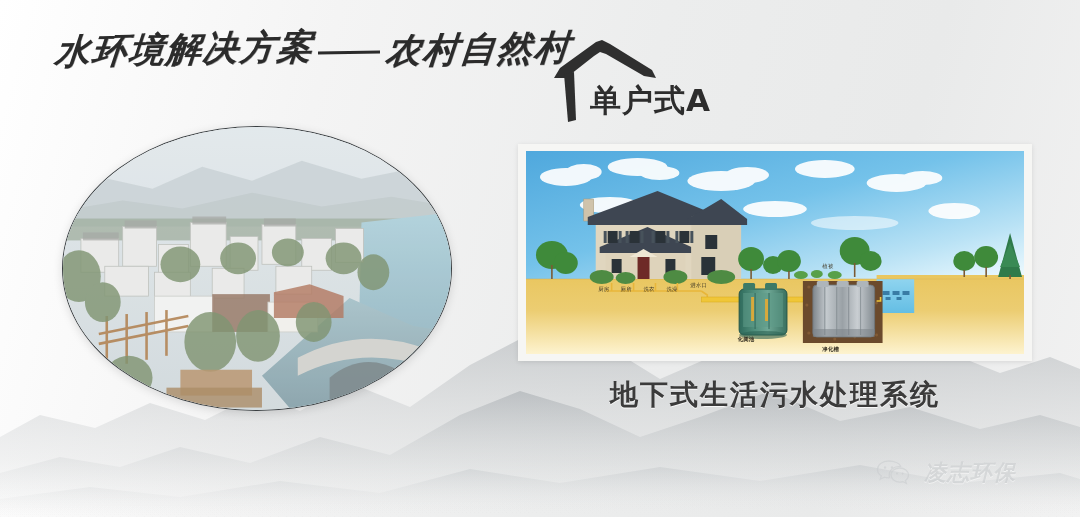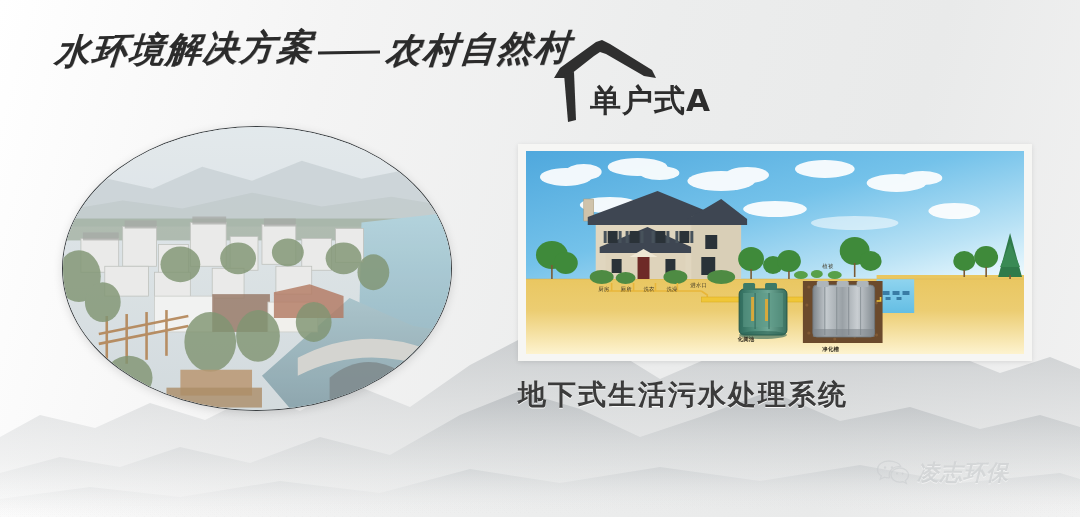--- a/index.html
+++ b/index.html
@@ -79,31 +79,31 @@
     font-family: "DejaVu Sans", "Liberation Sans", sans-serif;
     white-space: nowrap;
     text-align: center;
   }
   .dlabel.dark { color: #2f2a1e; font-weight: 700; }
   .dlabel.veg  { color: #4a4535; }
 
   
   .caption {
     position: absolute; left: 518px; top: 376px; width: 514px;
-    text-align: left;
+    text-align: center;
     font-size: 28px; font-weight: 700;
     color: #3b3b3b; letter-spacing: 2px;
     font-family: "DejaVu Sans", "Liberation Sans", sans-serif;
     text-shadow: 0 1px 0 rgba(255,255,255,.8);
   }
 
   
   .watermark {
     position: absolute; left: 876px; top: 458px;
-    display: flex; align-items: center; gap: 7px;
+    display: flex; align-items: center; gap: 14px;
     opacity: .55;
   }
   .wm-text {
     font-size: 22px; font-weight: 700; color: #c9ccce;
     font-style: italic; letter-spacing: 1px;
     font-family: "DejaVu Sans", "Liberation Sans", sans-serif;
     text-shadow: 0 1px 0 rgba(255,255,255,.9);
   }
 </style>
 </head>

